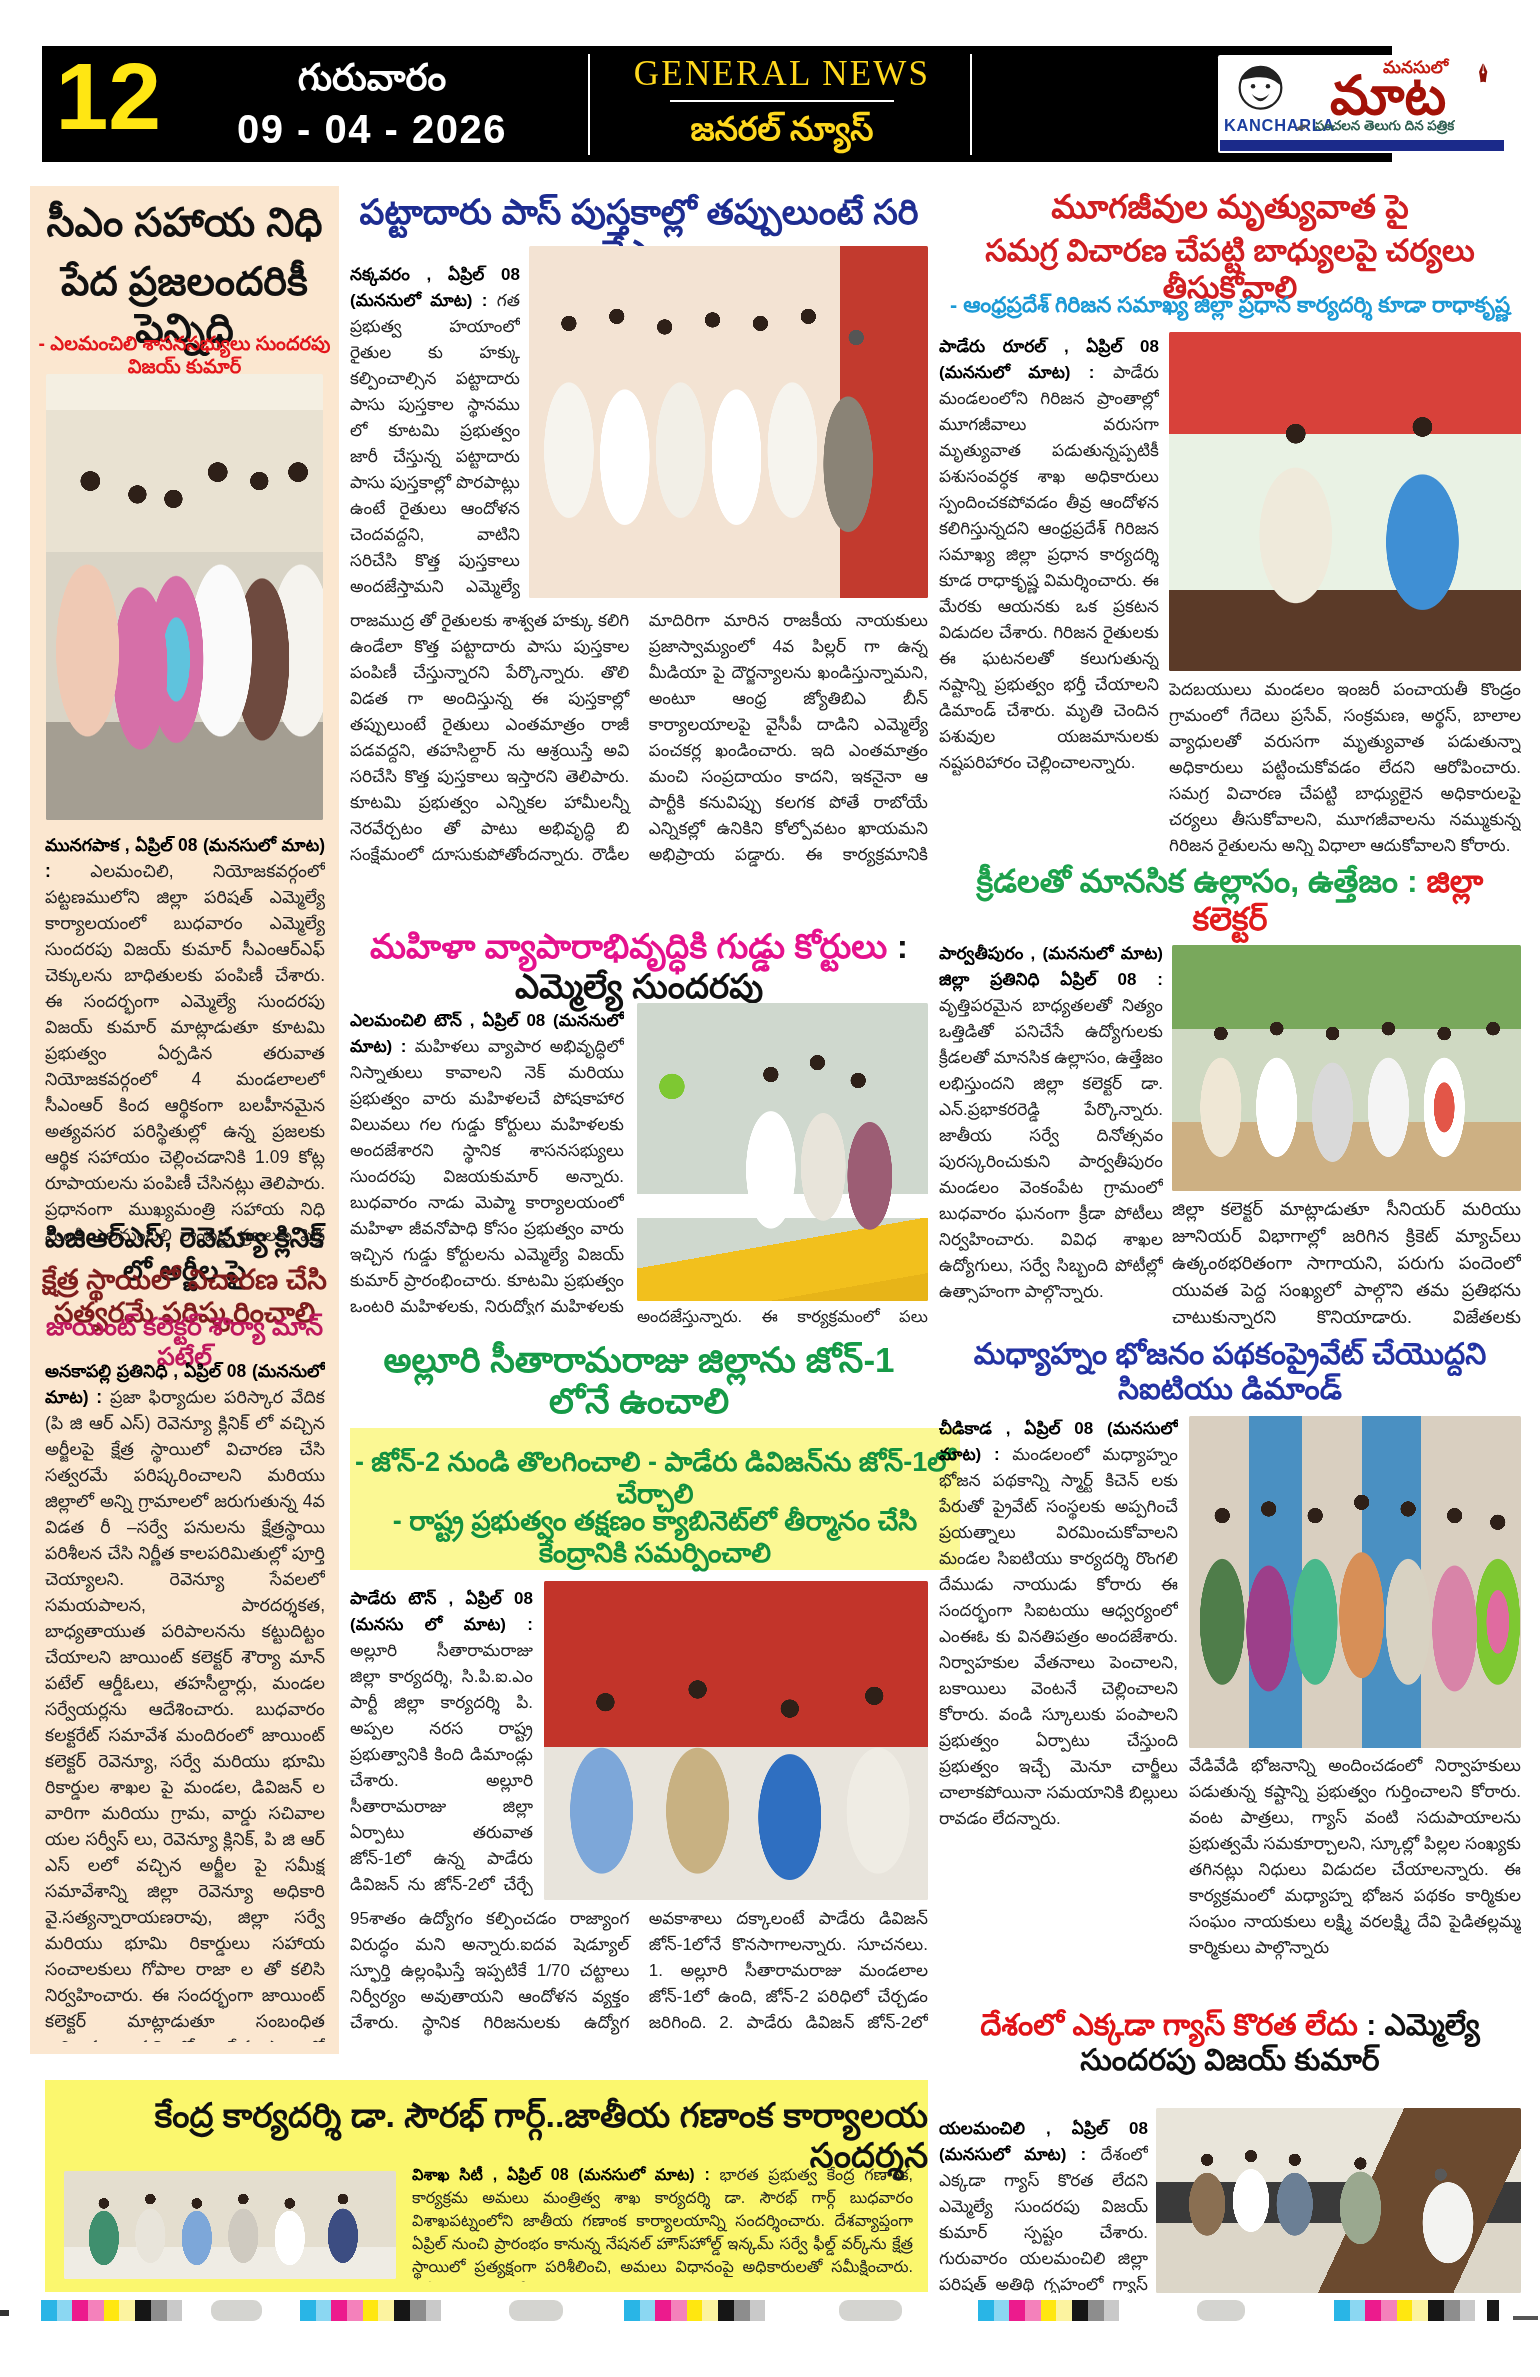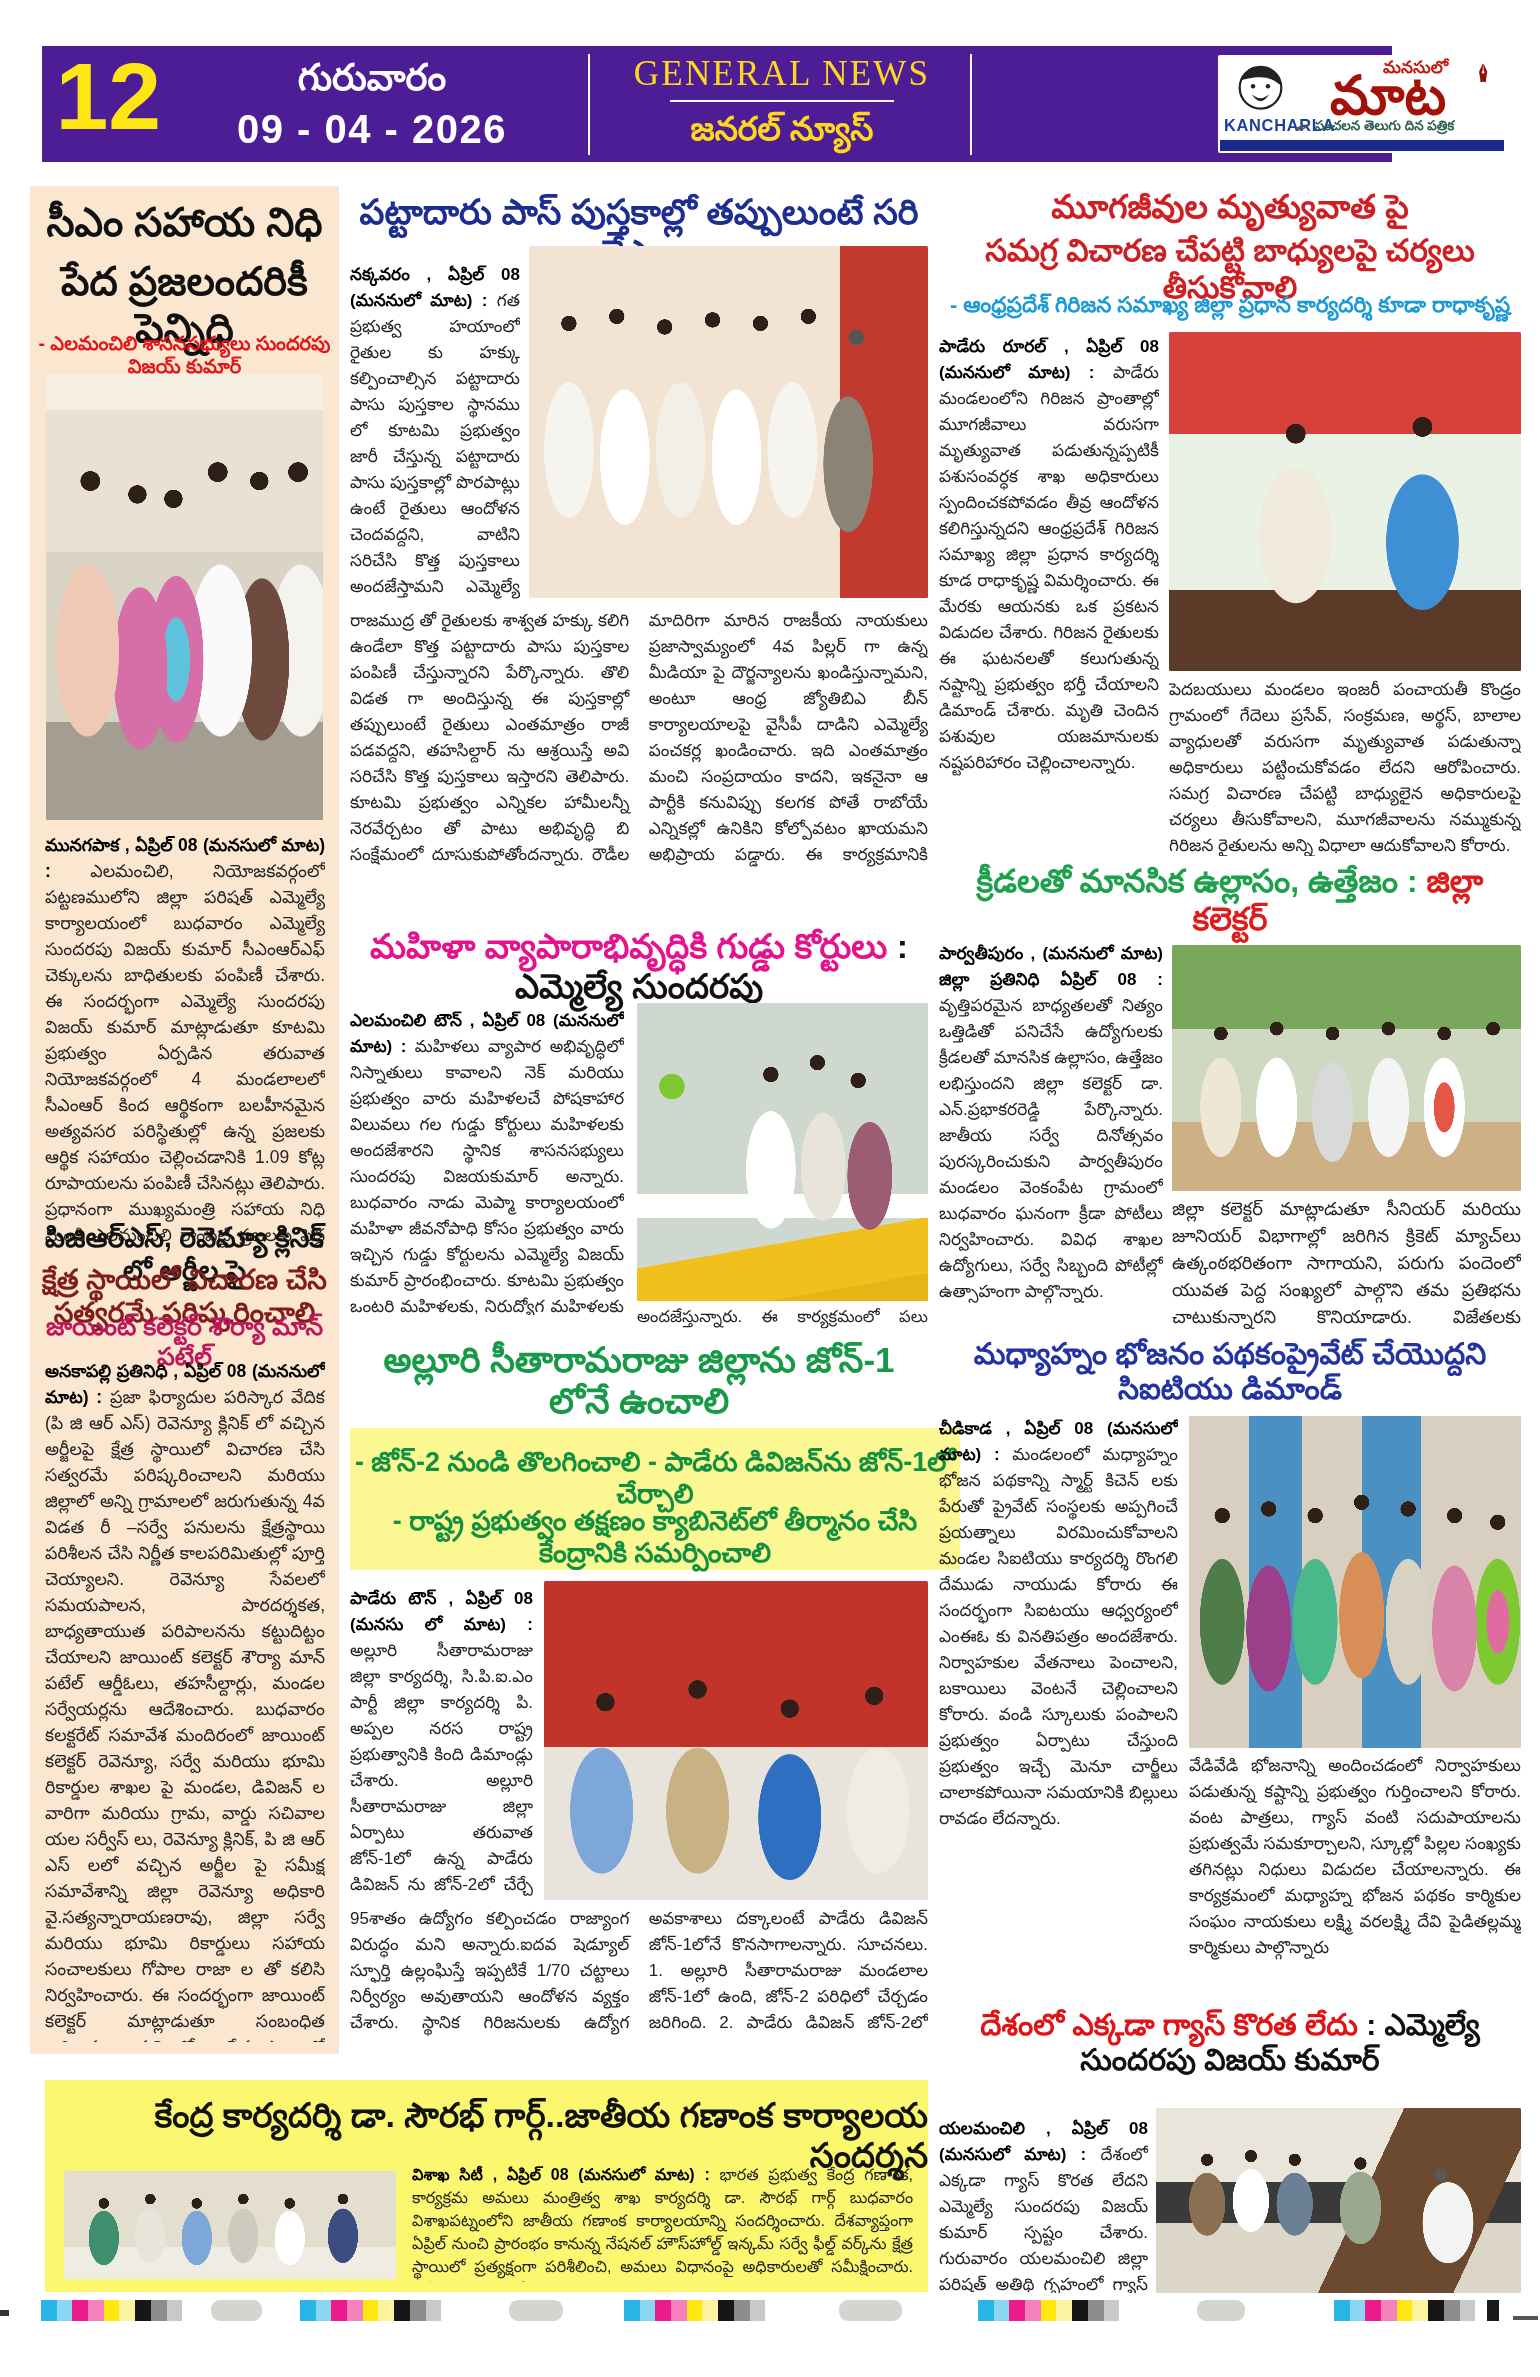--- a/index.html
+++ b/index.html
@@ -5,21 +5,21 @@
   html,body{margin:0;padding:0;background:#ffffff;}
   #page{position:relative;width:1541px;height:2377px;background:#ffffff;overflow:hidden;
         font-family:"Liberation Sans","DejaVu Sans",sans-serif;color:#1a1a1a;}
   .abs{position:absolute;}
   .hl{font-weight:bold;text-align:center;line-height:1.18;}
   .body{font-size:17px;line-height:26px;text-align:justify;color:#222;overflow:hidden;margin:0;}
   .body .dl{font-weight:bold;color:#000;}
   .photo{position:absolute;border-radius:1.5px;overflow:hidden;}
   .cols2{column-count:2;column-gap:19.4px;}
   
-  #hdr{position:absolute;left:42px;top:46px;width:1350px;height:116px;background:#4c1d95;}
+  #hdr{position:absolute;left:42px;top:46px;width:1350px;height:116px;background:#000000;}
   #hdr .vline{position:absolute;top:7.5px;bottom:7.5px;width:2.2px;background:#ffffff;}
   #pgnum{position:absolute;left:13.4px;top:-4.5px;font-size:95px;font-weight:bold;color:#ffe613;}
   #daydate{position:absolute;left:127px;top:7.5px;width:406px;text-align:center;color:#ffffff;font-weight:bold;}
   #day{font-size:37px;line-height:48px;}
   #date{font-size:40px;line-height:54px;letter-spacing:1.5px;}
   #gnews{position:absolute;left:558px;top:6px;width:364px;text-align:center;}
   #gnews .en{font-family:"Liberation Serif","DejaVu Serif",serif;font-size:35px;color:#ffd81e;letter-spacing:2.2px;line-height:43px;}
   #gnews .rule{width:224px;height:2.2px;background:#ffffff;margin:4.5px auto 6px auto;}
   #gnews .te{font-size:33px;font-weight:bold;color:#ffd81e;line-height:42px;}
   #logo{position:absolute;left:1176px;top:9px;width:288px;height:98px;background:#ffffff;border-radius:2.2px;}

